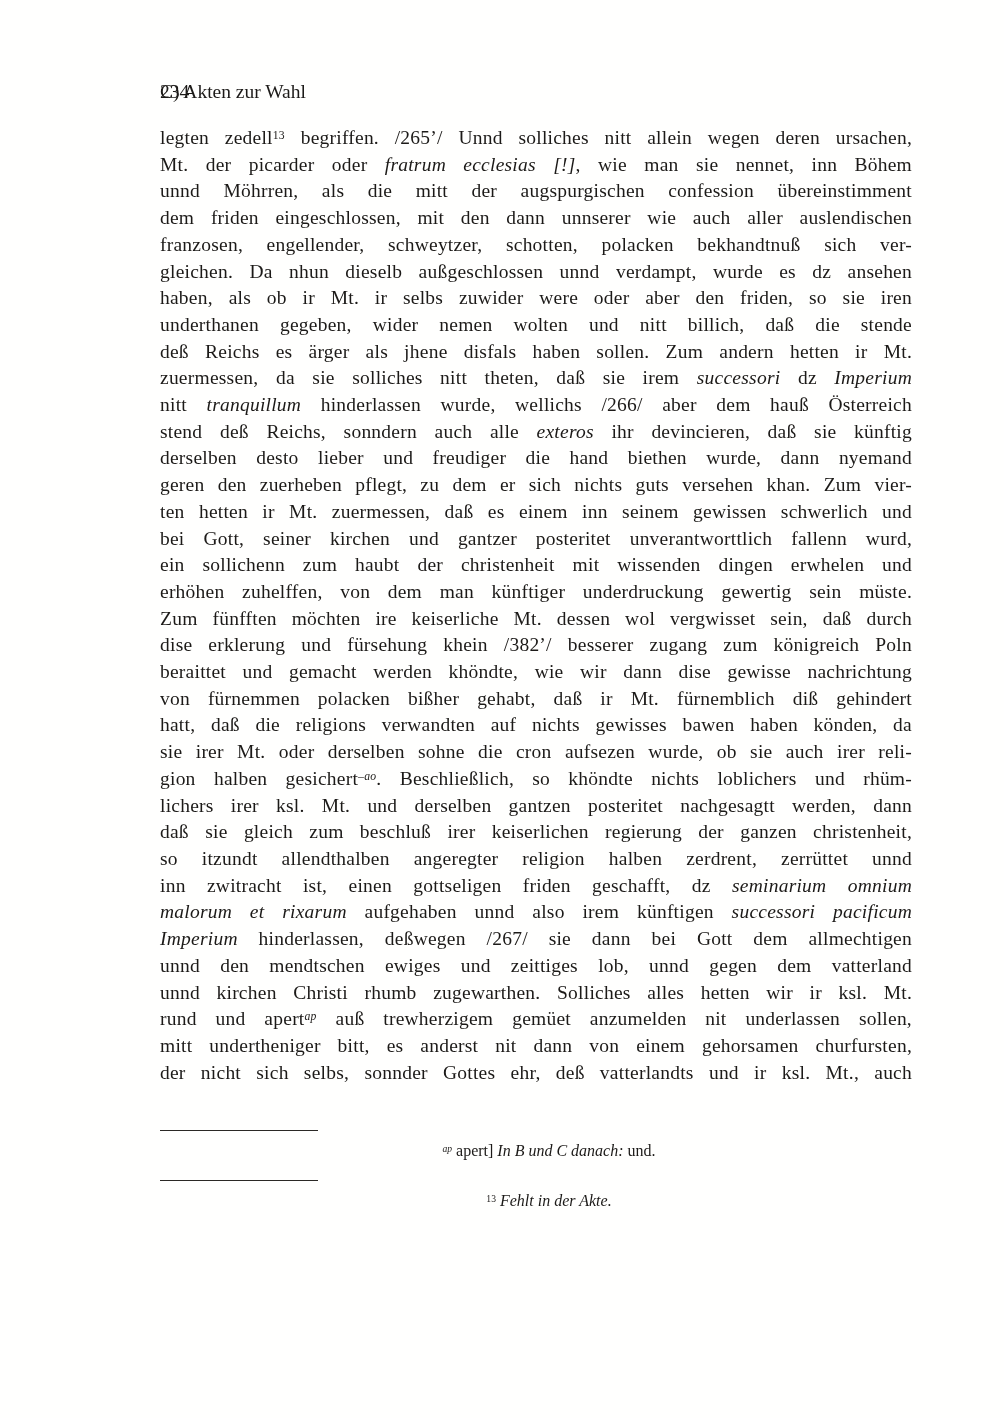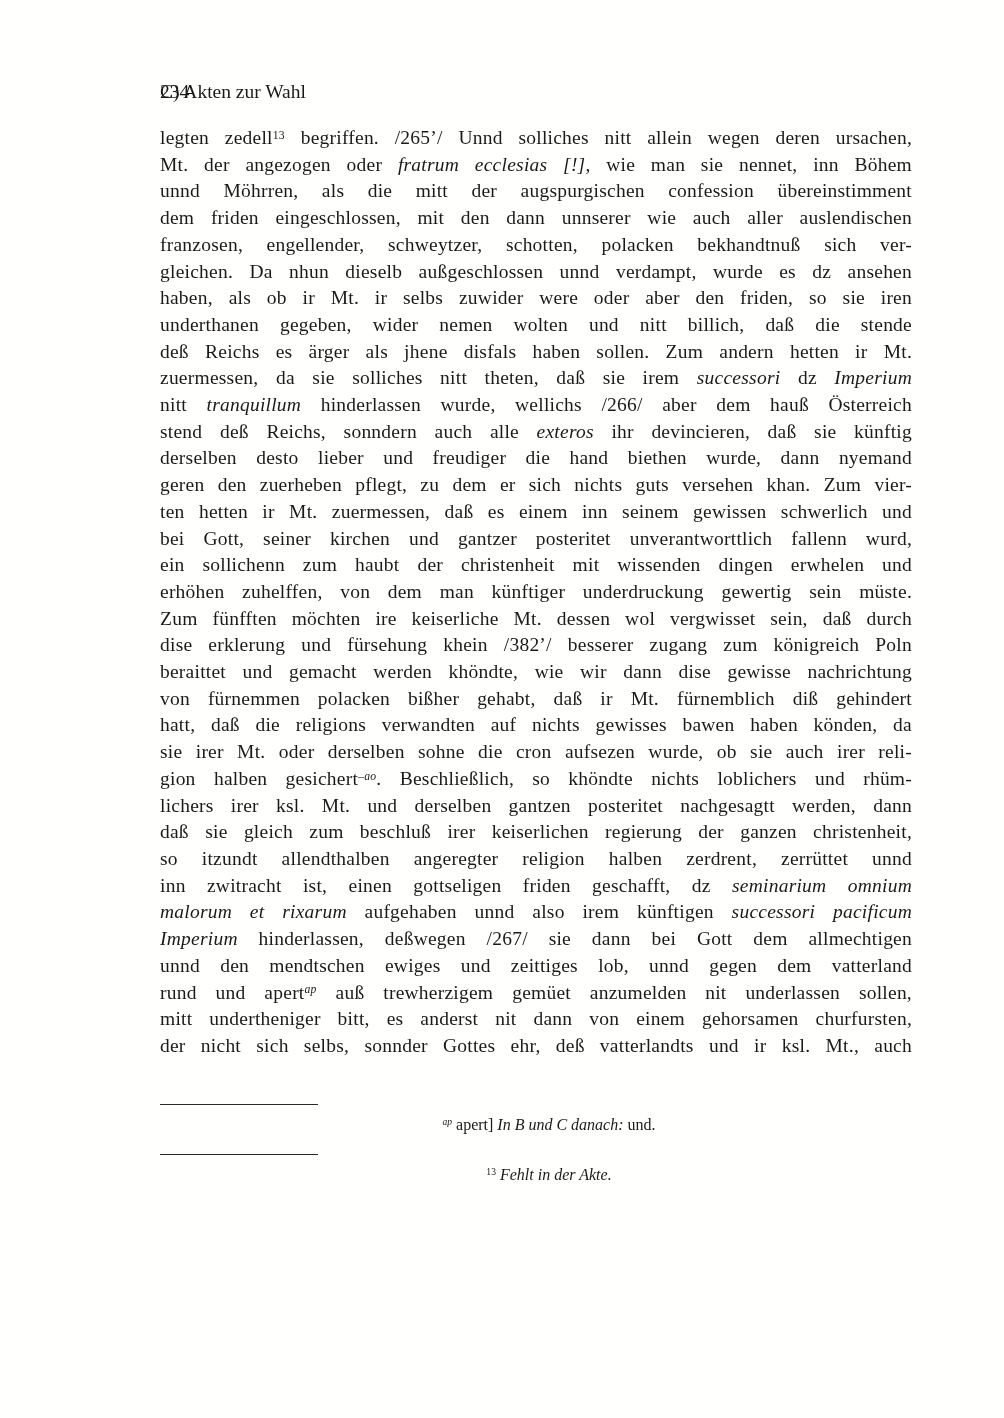--- a/index.html
+++ b/index.html
@@ -83,21 +83,21 @@
 <div class="page">
   <div class="content">
 
     <div class="header-row">
       <span class="page-number">234</span>
       <span class="running-header">C) Akten zur Wahl</span>
     </div>
 
     <div class="body-text">
         <div class="line"><span>legten zedell</span><sup>13</sup><span> begriffen. /265’/ Unnd solliches nitt allein wegen deren ursachen,</span></div>
-        <div class="line"><span>Mt. der angezogen oder </span><i>fratrum ecclesias [!]</i><span>, wie man sie nennet, inn Böhem</span></div>
+        <div class="line"><span>Mt. der picarder oder </span><i>fratrum ecclesias [!]</i><span>, wie man sie nennet, inn Böhem</span></div>
         <div class="line"><span>unnd Möhrren, als die mitt der augspurgischen confession übereinstimment</span></div>
         <div class="line"><span>dem friden eingeschlossen, mit den dann unnserer wie auch aller auslendischen</span></div>
         <div class="line"><span>franzosen, engellender, schweytzer, schotten, polacken bekhandtnuß sich ver-</span></div>
         <div class="line"><span>gleichen. Da nhun dieselb außgeschlossen unnd verdampt, wurde es dz ansehen</span></div>
         <div class="line"><span>haben, als ob ir Mt. ir selbs zuwider were oder aber den friden, so sie iren</span></div>
         <div class="line"><span>underthanen gegeben, wider nemen wolten und nitt billich, daß die stende</span></div>
         <div class="line"><span>deß Reichs es ärger als jhene disfals haben sollen. Zum andern hetten ir Mt.</span></div>
         <div class="line"><span>zuermessen, da sie solliches nitt theten, daß sie irem </span><i>successori</i><span> dz </span><i>Imperium</i></div>
         <div class="line"><span>nitt </span><i>tranquillum</i><span> hinderlassen wurde, wellichs /266/ aber dem hauß Österreich</span></div>
         <div class="line"><span>stend deß Reichs, sonndern auch alle </span><i>exteros</i><span> ihr devincieren, daß sie künftig</span></div>
@@ -114,20 +114,21 @@
         <div class="line"><span>hatt, daß die religions verwandten auf nichts gewisses bawen haben könden, da</span></div>
         <div class="line"><span>sie irer Mt. oder derselben sohne die cron aufsezen wurde, ob sie auch irer reli-</span></div>
         <div class="line"><span>gion halben gesichert</span><sup class="it">–ao</sup><span>. Beschließlich, so khöndte nichts loblichers und rhüm-</span></div>
         <div class="line"><span>lichers irer ksl. Mt. und derselben gantzen posteritet nachgesagtt werden, dann</span></div>
         <div class="line"><span>daß sie gleich zum beschluß irer keiserlichen regierung der ganzen christenheit,</span></div>
         <div class="line"><span>so itzundt allendthalben angeregter religion halben zerdrent, zerrüttet unnd</span></div>
         <div class="line"><span>inn zwitracht ist, einen gottseligen friden geschafft, dz </span><i>seminarium omnium</i></div>
         <div class="line"><i>malorum et rixarum</i><span> aufgehaben unnd also irem künftigen </span><i>successori pacificum</i></div>
         <div class="line"><i>Imperium</i><span> hinderlassen, deßwegen /267/ sie dann bei Gott dem allmechtigen</span></div>
         <div class="line"><span>unnd den mendtschen ewiges und zeittiges lob, unnd gegen dem vatterland</span></div>
+        <div class="line"><span>unnd kirchen Christi rhumb zugewarthen. Solliches alles hetten wir ir ksl. Mt.</span></div>
         <div class="line"><span>rund und apert</span><sup class="it">ap</sup><span> auß trewherzigem gemüet anzumelden nit underlassen sollen,</span></div>
         <div class="line"><span>mitt undertheniger bitt, es anderst nit dann von einem gehorsamen churfursten,</span></div>
         <div class="line"><span>der nicht sich selbs, sonnder Gottes ehr, deß vatterlandts und ir ksl. Mt., auch</span></div>
       </div>
 
     <div class="apparatus">
       <div class="rule"></div>
       <div>
           <div class="fn-line"><sup class="it">ap</sup><span> apert] </span><i>In B und C danach:</i><span> und.</span></div>
         </div>

